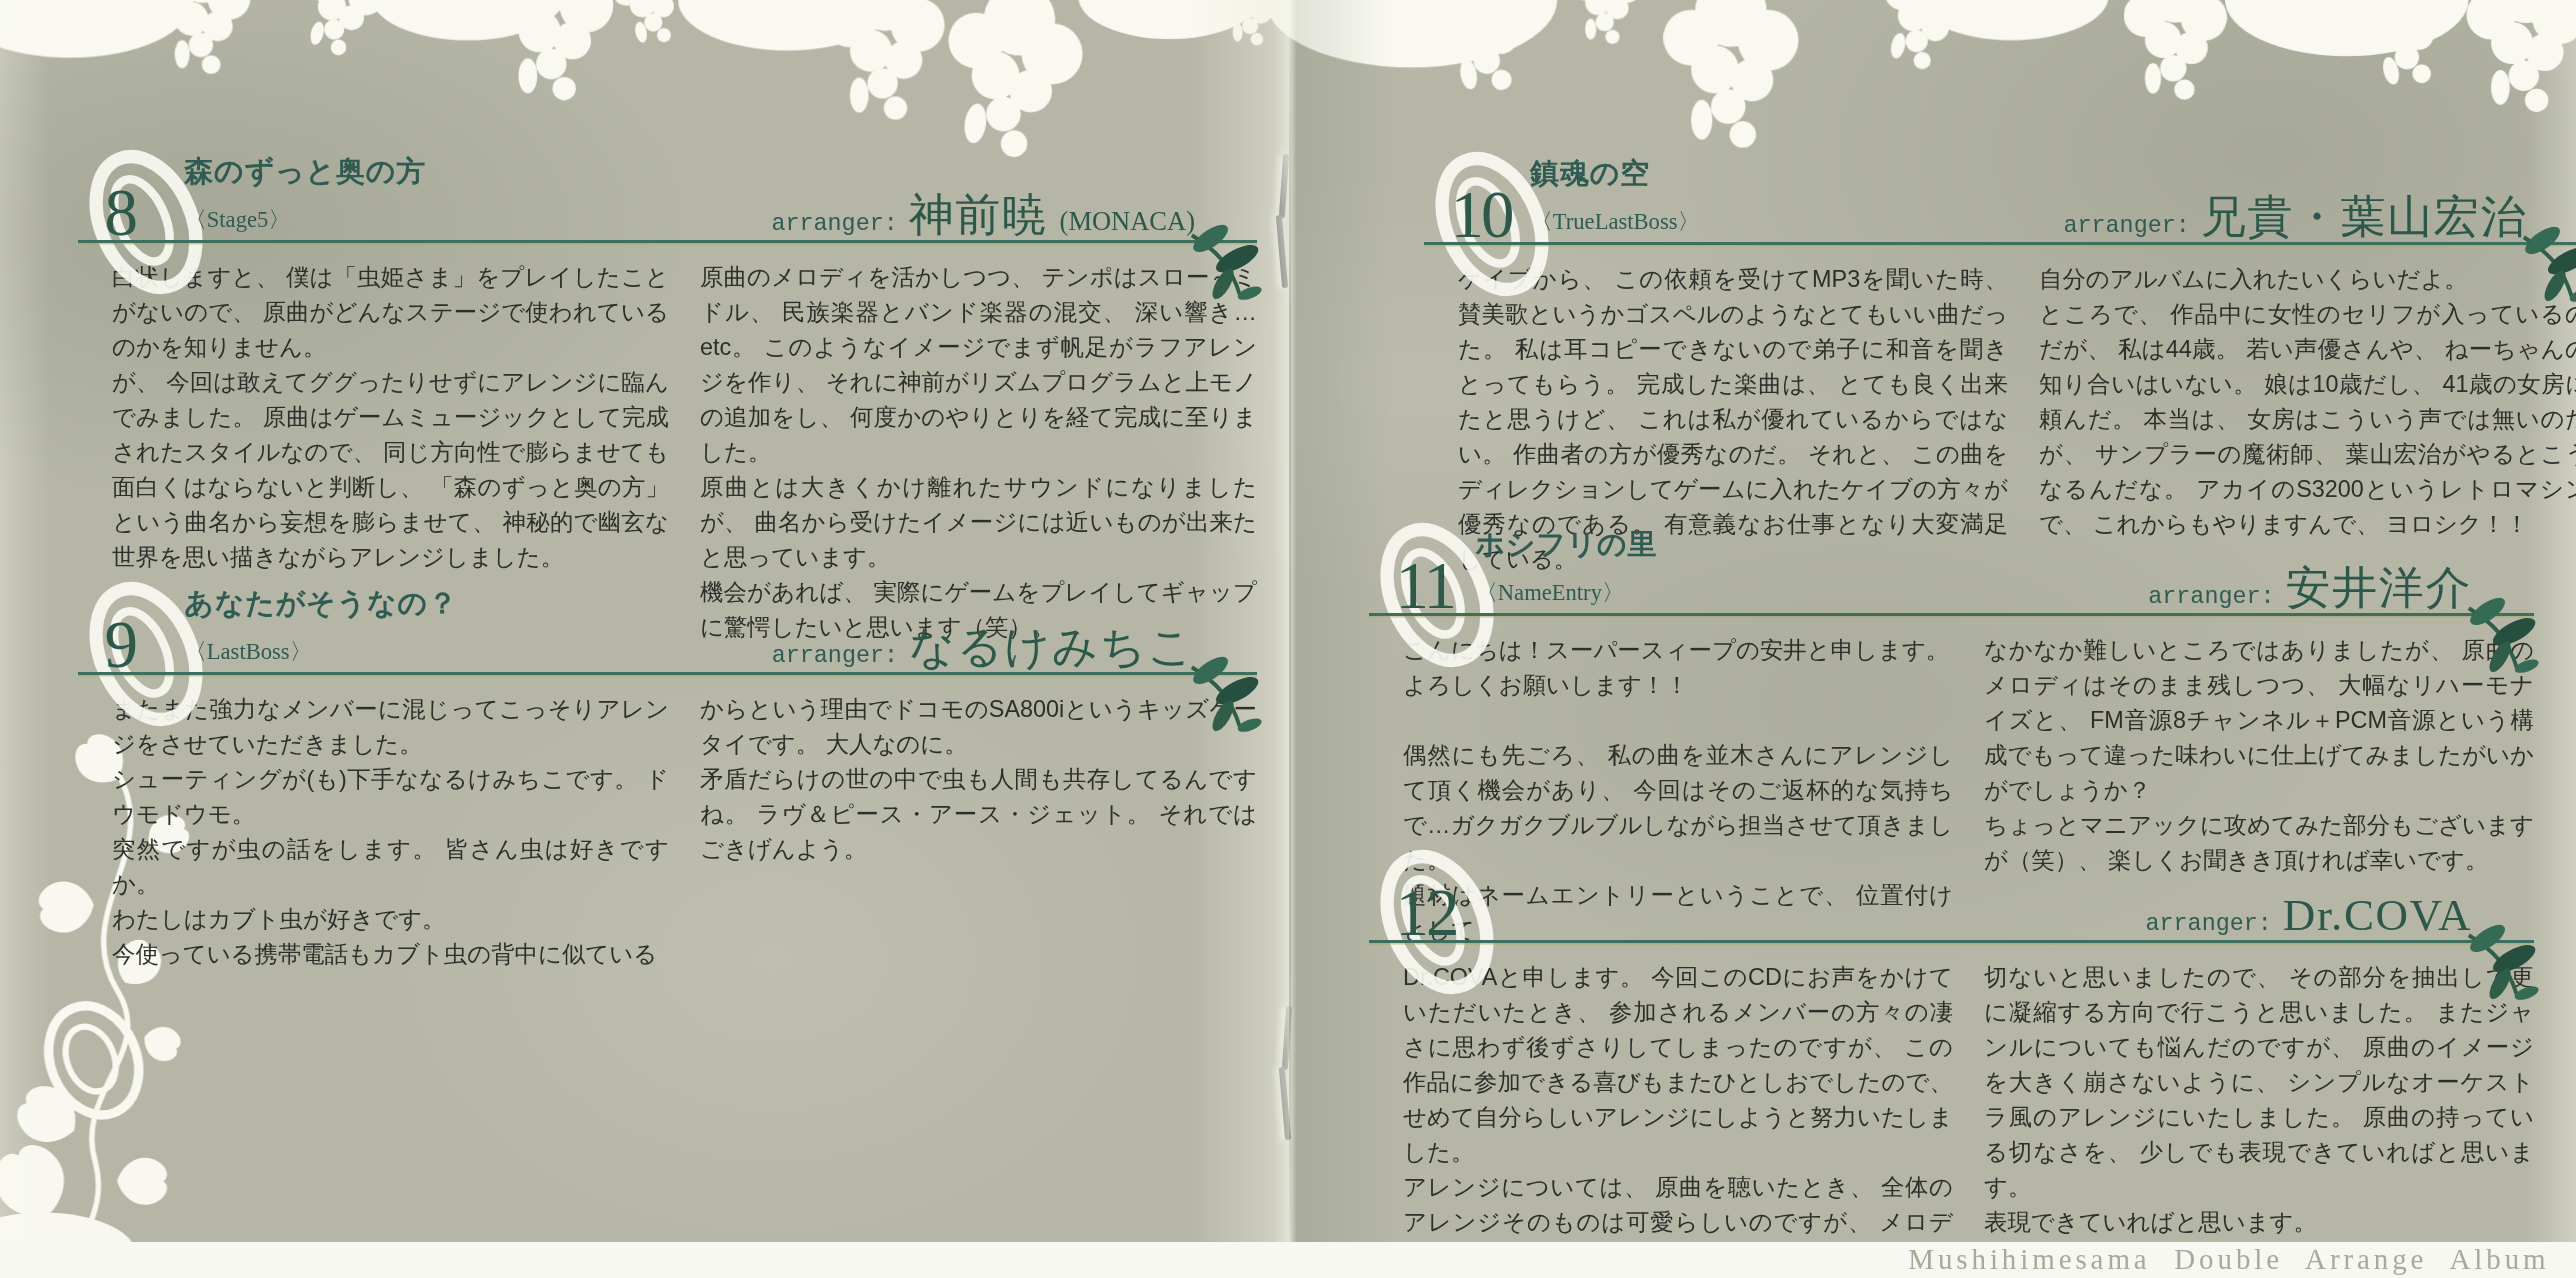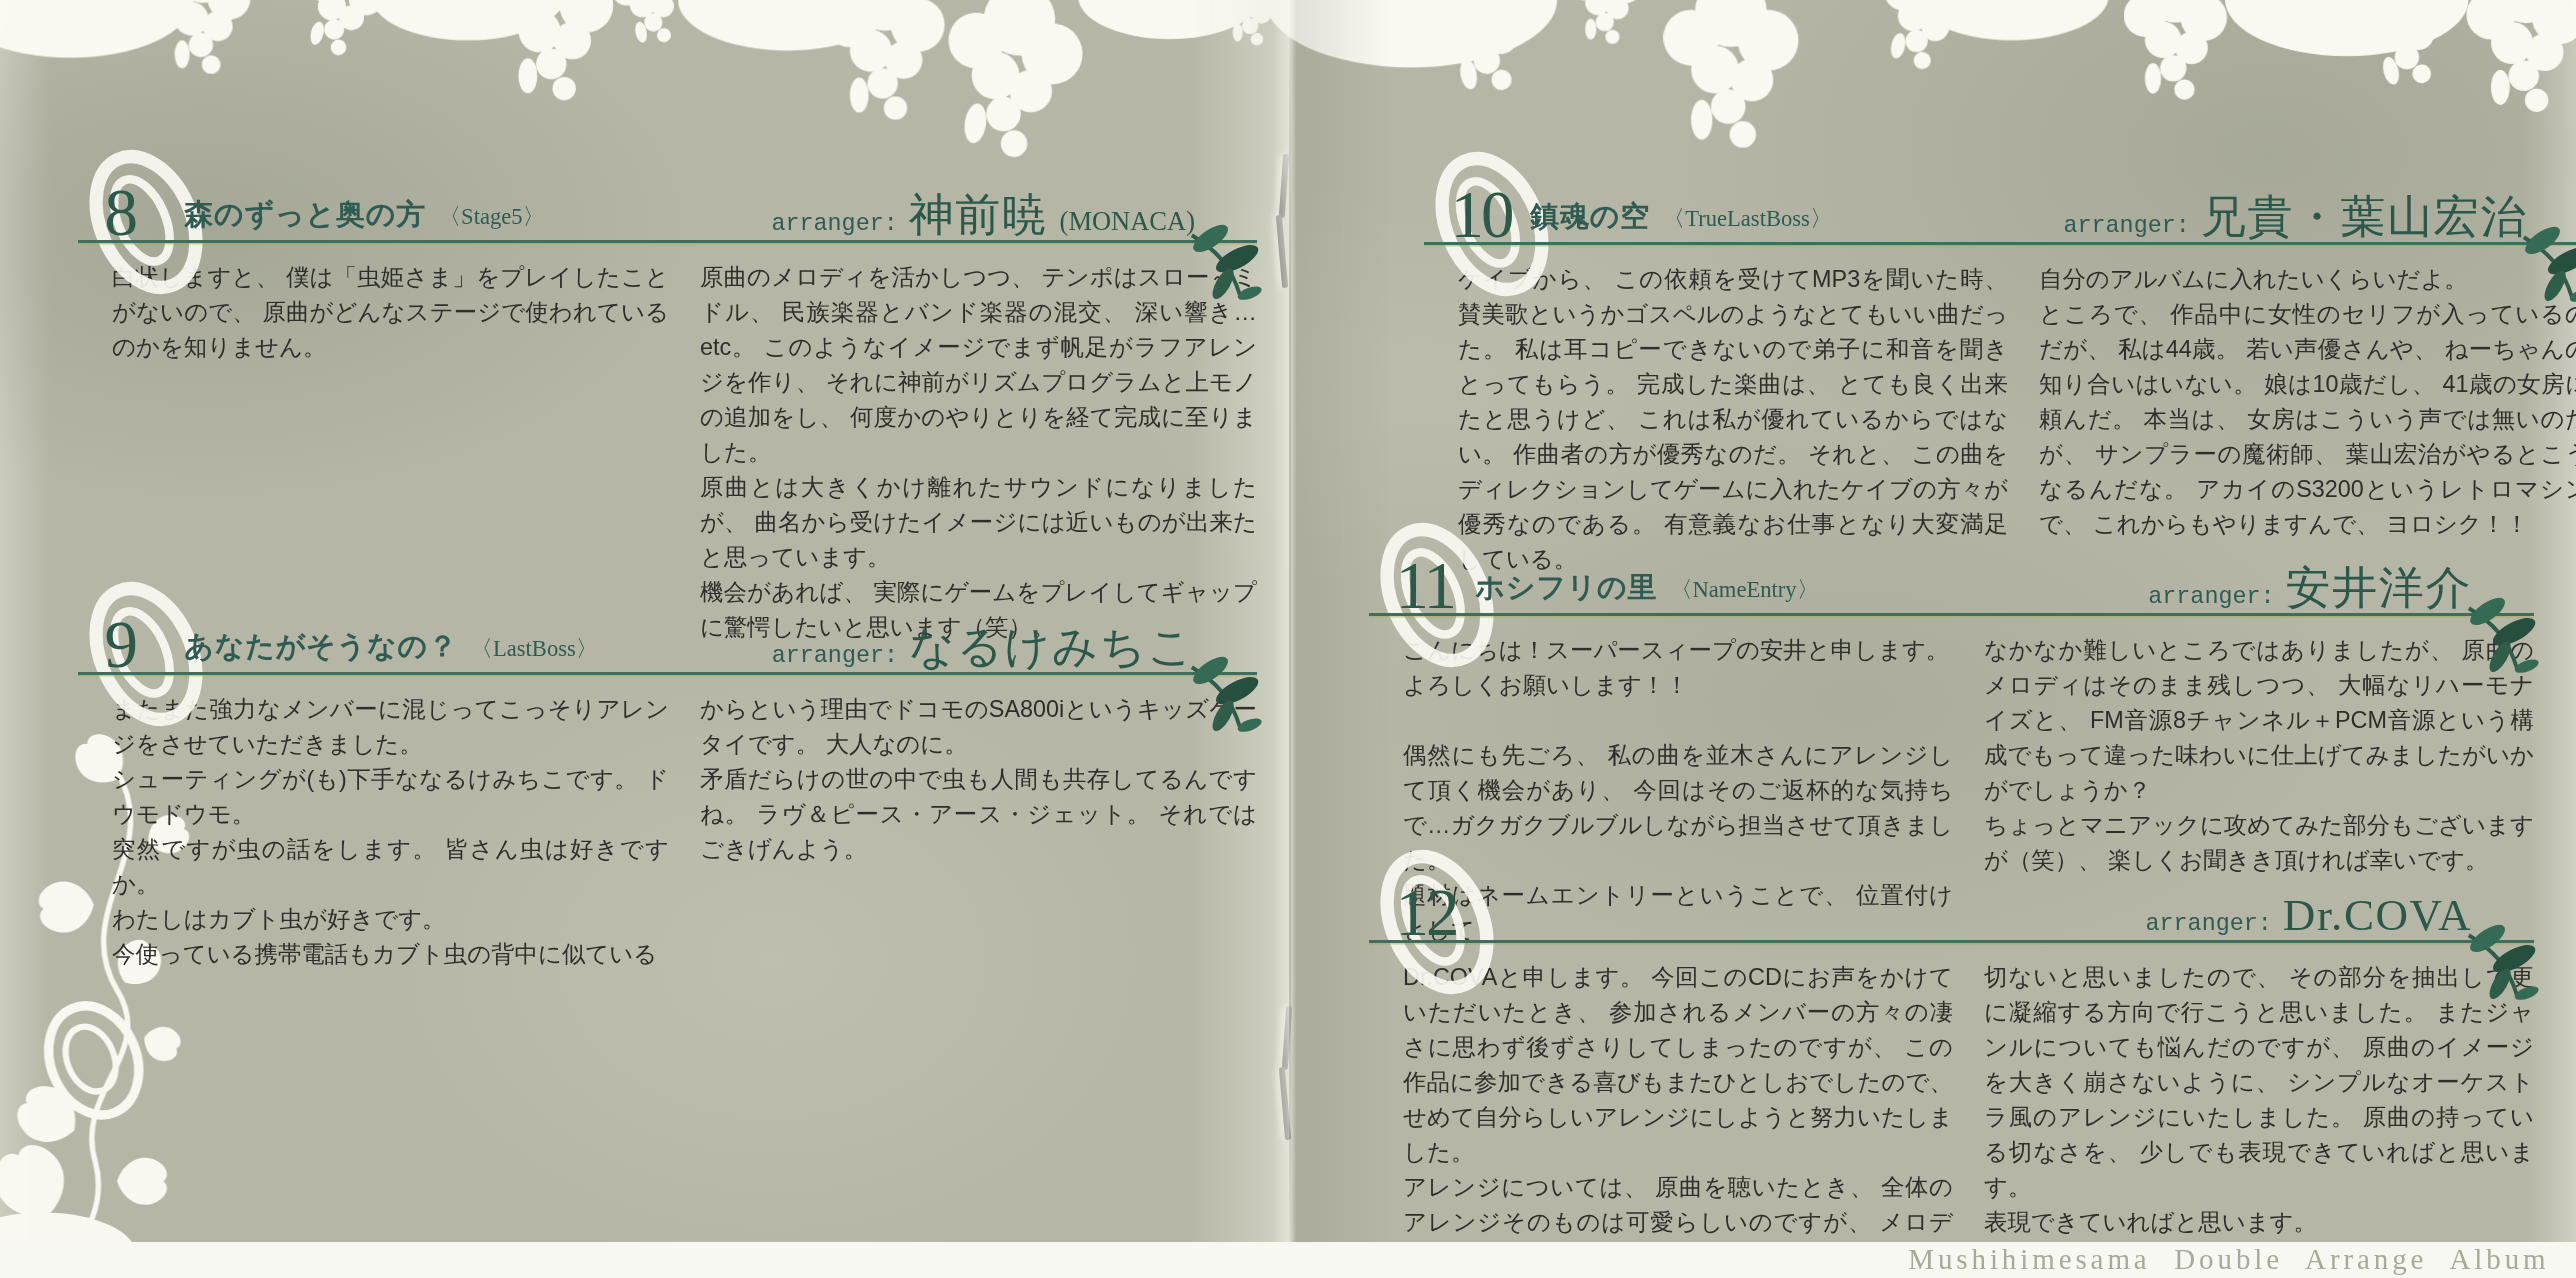--- a/index.html
+++ b/index.html
@@ -35,21 +35,21 @@
   .staple .s2{position:absolute; left:0; top:61px; width:5.5px; height:73px; border-radius:2.3px;
     background:linear-gradient(180deg,#5a5a56,#181816); transform:rotate(-5deg);
     box-shadow:-3.1px 0 7.8px rgba(250,250,244,0.85);}
 
   .track{position:absolute;}
   .track-header{position:relative; display:flex; align-items:flex-end; height:75px; padding-left:26.5px;}
   .number-wrap{position:relative; flex:0 0 auto; min-width:75px;}
   .swirl{position:absolute; left:-45px; top:-41px; z-index:0;}
   .track-number{position:relative; z-index:2; display:block; font-family:"Liberation Serif",serif;
     font-size:67px; line-height:0.82; color:#2c5949; letter-spacing:-3.1px;}
-  .title-group{display:flex; align-items:baseline; gap:12.5px; padding:0 0 4.7px 4.7px; z-index:2;}
+  .title-group{display:flex; align-items:baseline; gap:12.5px; padding:0 0 4.7px 4.7px; z-index:2;flex-direction:column;}
   .track-title{font-family:"Liberation Serif",serif; font-weight:700; font-size:29px; color:#2f5b53; letter-spacing:0.8px;}
   .track-tag{font-family:"Liberation Serif",serif; font-size:22.6px; color:#2f5b53;}
   .arranger-group{margin-left:auto; display:flex; align-items:baseline; gap:11px; padding:0 62px 1.6px 0; z-index:2;}
   .arranger-label{font-family:Liberation Mono, monospace; font-size:23.4px; color:#2f5b53;}
   .arranger-name{font-family:"Liberation Serif",serif; font-size:45px; line-height:1; color:#2b584a; letter-spacing:1.6px;}
   .arranger-note{font-family:"Liberation Serif",serif; font-size:26.5px; color:#2b584a;}
   .rule{position:relative; height:0; border-bottom:3.1px solid #3e6e60; box-shadow:0 1.6px 0 rgba(168,168,92,0.5);}
   .sprig{position:absolute; right:-12.5px; top:-22px;}
   .cols{display:flex; gap:31px; padding-top:17px; padding-left:34px;}
   .col{flex:1; font-size:23.4px; line-height:35px; color:#2e2e2a; text-align:justify;}
@@ -165,20 +165,21 @@
         <path d="M10 22 C 40 40, 60 60, 72 100" stroke="#2f5d49" stroke-width="5" fill="none"></path>
         <ellipse cx="34" cy="26" rx="26" ry="11" fill="#356a54" transform="rotate(-35 34 26)"></ellipse>
         <ellipse cx="68" cy="52" rx="30" ry="12" fill="#274f3f" transform="rotate(-28 68 52)"></ellipse>
         <ellipse cx="50" cy="84" rx="22" ry="9" fill="#2f5d49" transform="rotate(-60 50 84)"></ellipse>
         <ellipse cx="84" cy="96" rx="16" ry="7" fill="#356a54" transform="rotate(-20 84 96)"></ellipse>
       </svg>
     </div>
     <div class="cols">
       <div class="col">
           <p>白状しますと、 僕は「虫姫さま」をプレイしたことがないので、 原曲がどんなステージで使われているのかを知りません。</p>
+          <p>が、 今回は敢えてググったりせずにアレンジに臨んでみました。 原曲はゲームミュージックとして完成されたスタイルなので、 同じ方向性で膨らませても面白くはならないと判断し、 「森のずっと奥の方」という曲名から妄想を膨らませて、 神秘的で幽玄な世界を思い描きながらアレンジしました。</p>
         </div>
       <div class="col">
           <p>原曲のメロディを活かしつつ、 テンポはスロー～ミドル、 民族楽器とバンド楽器の混交、 深い響き… etc。 このようなイメージでまず帆足がラフアレンジを作り、 それに神前がリズムプログラムと上モノの追加をし、 何度かのやりとりを経て完成に至りました。</p>
           <p>原曲とは大きくかけ離れたサウンドになりましたが、 曲名から受けたイメージには近いものが出来たと思っています。</p>
           <p>機会があれば、 実際にゲームをプレイしてギャップに驚愕したいと思います（笑）。</p>
         </div>
     </div>
   </div>
     <div class="track" style="left: 78px; top: 597px; width: 1179px;">
     <div class="track-header">

